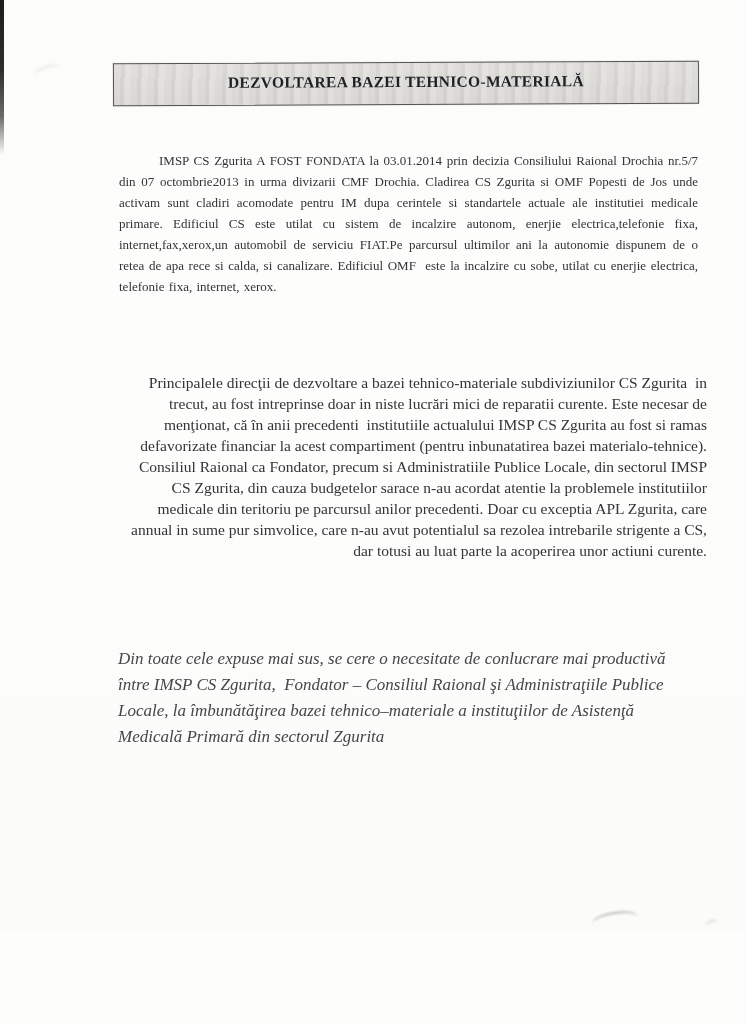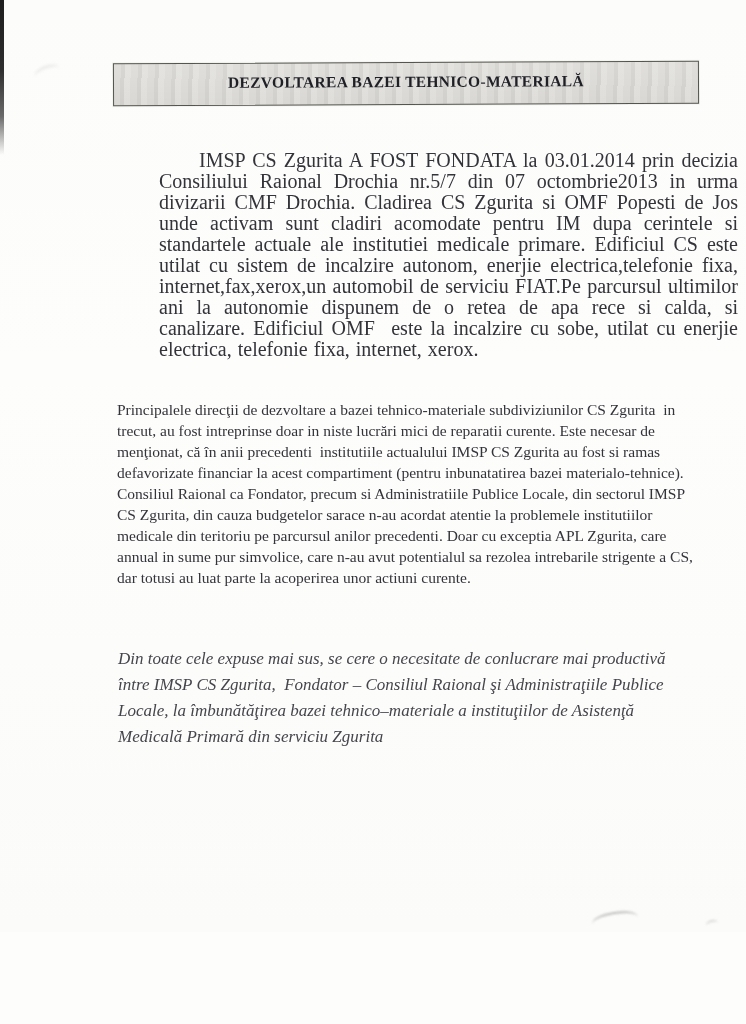--- a/index.html
+++ b/index.html
@@ -50,34 +50,33 @@
     transform: translateY(-2px);
   }
   .body-text {
     color: #33333a;
     white-space: pre-wrap;
   }
   .para-founding {
     position: absolute;
     left: 119px; top: 150px;
     width: 579px;
-    font-size: 20px;
+    font-size: 13px;
     line-height: 21px;
     text-align: justify;
     text-indent: 40px;
     word-spacing: 1px;
-    margin-left: 40px;
   }
   .para-block {
     position: absolute;
-    left: 117px; top: 399px;
+    left: 117px; top: 372px;
     width: 590px;
     font-size: 15.5px;
     line-height: 21px;
-    text-align: left;
+    text-align: right;
     font-family: Liberation Serif, serif;
   }
   .para-block p { margin: 0; }
   .para-conclusion {
     position: absolute;
     left: 118px; top: 646px;
     width: 574px;
     font-style: italic;
     font-size: 17px;
     line-height: 26px;
@@ -136,19 +135,19 @@
     <span class="title-text">DEZVOLTAREA BAZEI TEHNICO-MATERIALĂ</span>
   </div>
 
   <div class="body-text para-founding">IMSP CS Zgurita A FOST FONDATA la 03.01.2014 prin decizia Consiliului Raional Drochia nr.5/7 din 07 octombrie2013 in urma divizarii CMF Drochia. Cladirea CS Zgurita si OMF Popesti de Jos unde activam sunt cladiri acomodate pentru IM dupa cerintele si standartele actuale ale institutiei medicale primare. Edificiul CS este utilat cu sistem de incalzire autonom, enerjie electrica,telefonie fixa, internet,fax,xerox,un automobil de serviciu FIAT.Pe parcursul ultimilor ani la autonomie dispunem de o retea de apa rece si calda, si canalizare. Edificiul OMF  este la incalzire cu sobe, utilat cu enerjie electrica, telefonie fixa, internet, xerox.</div>
 
   <div class="para-block">
     <p class="body-text">Principalele direcţii de dezvoltare a bazei tehnico-materiale subdiviziunilor CS Zgurita  in trecut, au fost intreprinse doar in niste lucrări mici de reparatii curente. Este necesar de menţionat, că în anii precedenti  institutiile actualului IMSP CS Zgurita au fost si ramas defavorizate financiar la acest compartiment (pentru inbunatatirea bazei materialo-tehnice).</p>
     <p class="body-text">Consiliul Raional ca Fondator, precum si Administratiile Publice Locale, din sectorul IMSP CS Zgurita, din cauza budgetelor sarace n-au acordat atentie la problemele institutiilor medicale din teritoriu pe parcursul anilor precedenti. Doar cu exceptia APL Zgurita, care annual in sume pur simvolice, care n-au avut potentialul sa rezolea intrebarile strigente a CS, dar totusi au luat parte la acoperirea unor actiuni curente.</p>
   </div>
 
-  <div class="body-text para-conclusion">Din toate cele expuse mai sus, se cere o necesitate de conlucrare mai productivă între IMSP CS Zgurita,  Fondator – Consiliul Raional şi Administraţiile Publice Locale, la îmbunătăţirea bazei tehnico–materiale a instituţiilor de Asistenţă Medicală Primară din serviciu Zgurita</div>
+  <div class="body-text para-conclusion">Din toate cele expuse mai sus, se cere o necesitate de conlucrare mai productivă între IMSP CS Zgurita,  Fondator – Consiliul Raional şi Administraţiile Publice Locale, la îmbunătăţirea bazei tehnico–materiale a instituţiilor de Asistenţă Medicală Primară din sectorul Zgurita</div>
 
   <div class="smudge smudge-a"></div>
   <div class="smudge smudge-b"></div>
   <div class="smudge smudge-c"></div>
 
 </div>
 
 </body></html>

